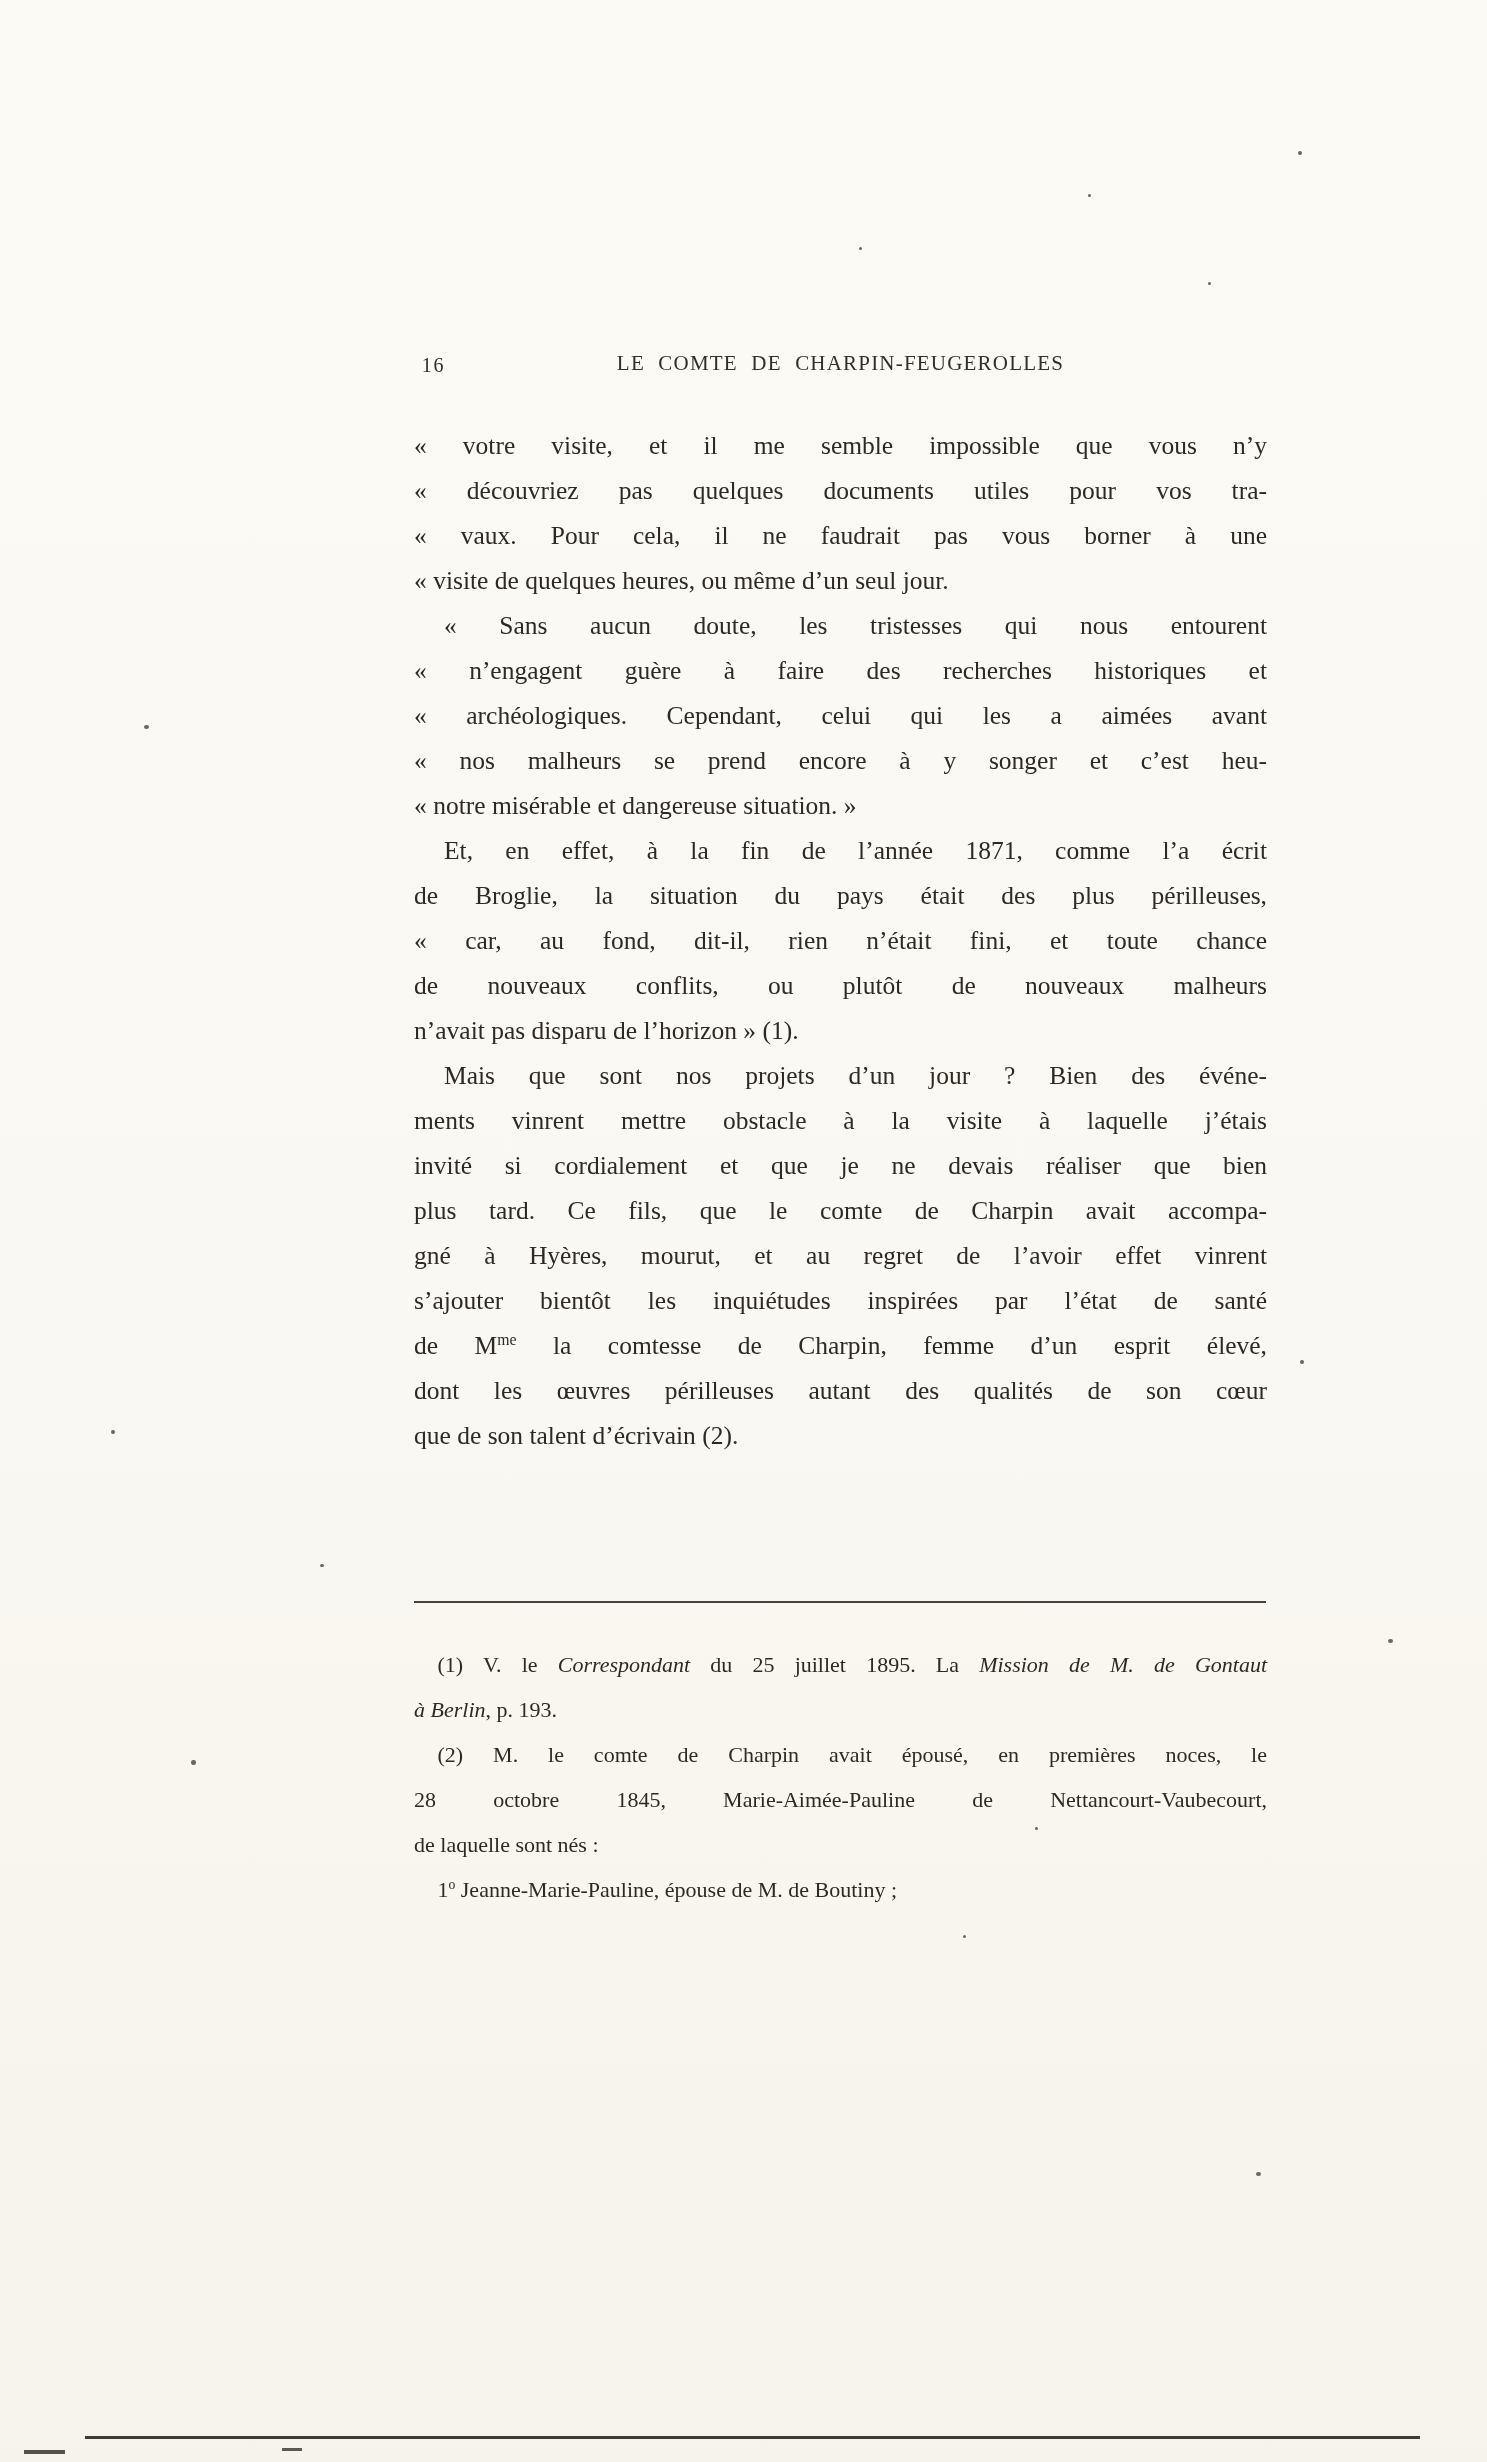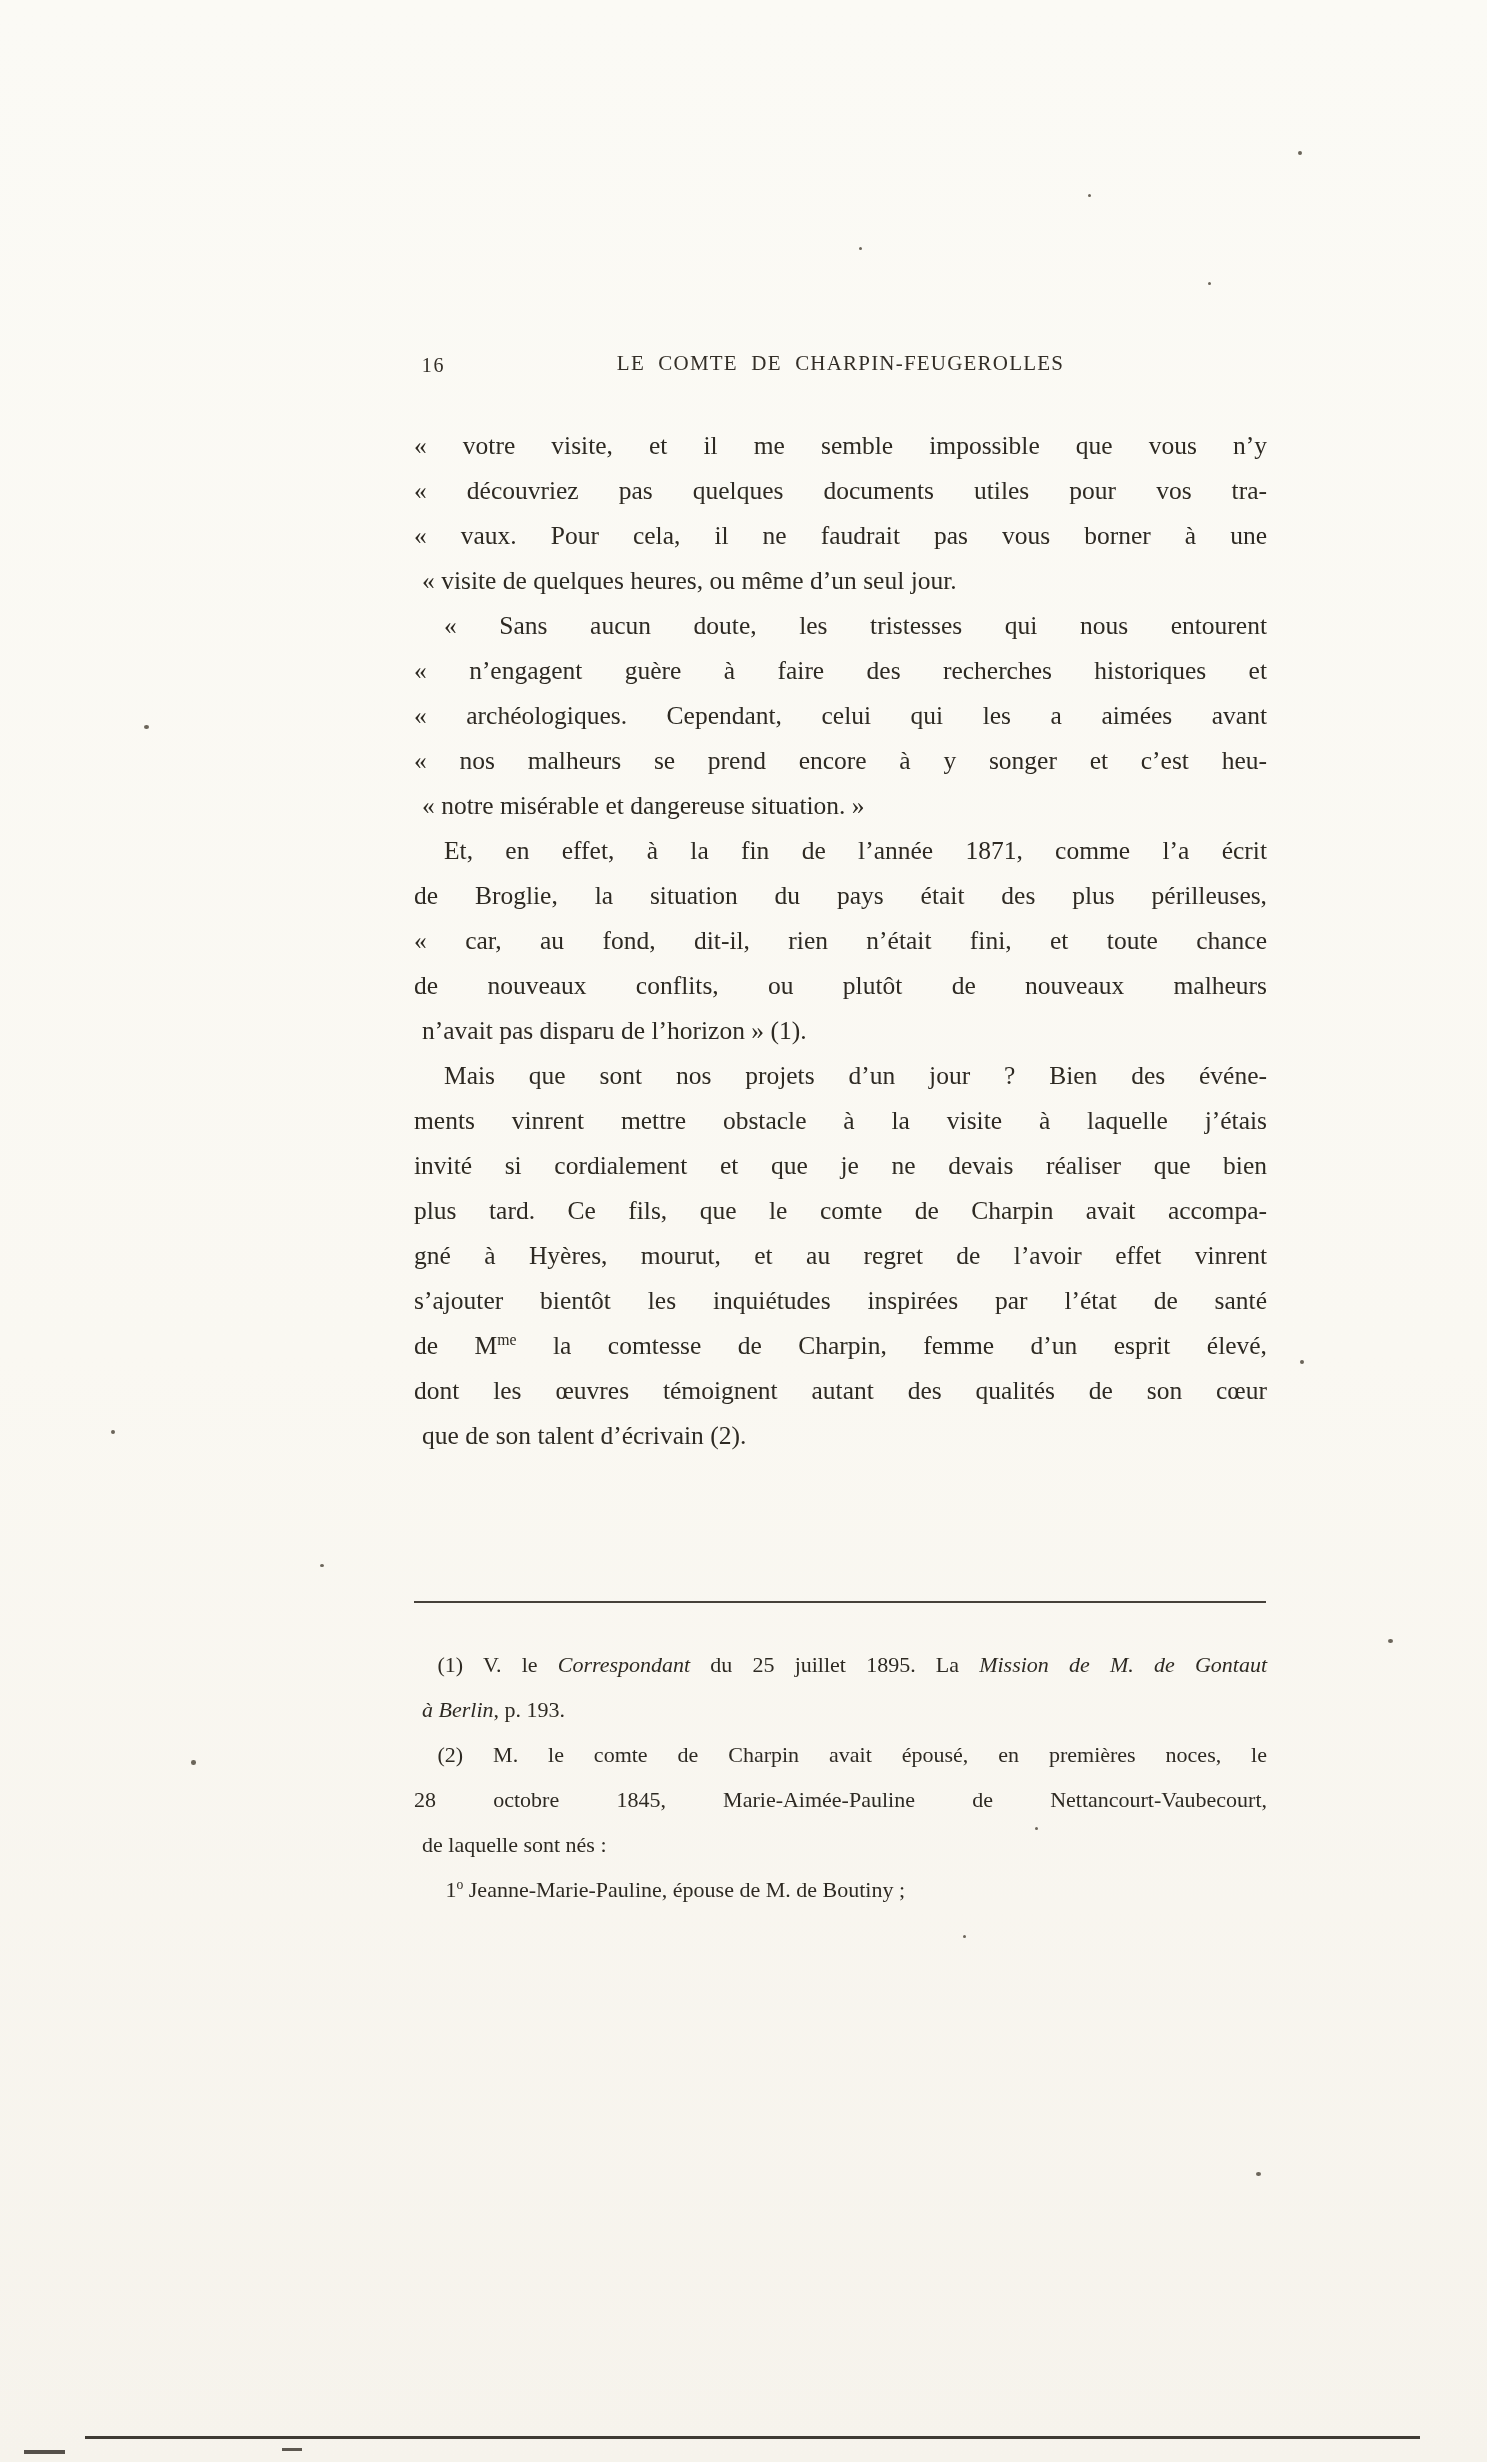--- a/index.html
+++ b/index.html
@@ -29,21 +29,21 @@
     word-spacing: 7px;
     color: #332e27;
   }
 
   
   .body-text { top: 423px; font-size: 25.5px; line-height: 45px; }
   .line {
     text-align: justify;
     text-align-last: justify;
   }
-  .line.last { text-align-last: left; margin-left: 8px; }
+  .line.last { text-align-last: left; }
   .line.indent { text-indent: 30px; }
   .it { font-style: italic; }
   sup { font-size: 0.62em; line-height: 0; vertical-align: super; }
 
   
   .footnote-rule {
     position: absolute; left: 414px; top: 1601px;
     width: 852px; height: 2.4px; background: #46413a;
   }
   .footnotes { top: 1642px; font-size: 22px; line-height: 45px; }
@@ -90,21 +90,21 @@
       <div class="line"><span>« car, au fond, dit-il, rien n’était fini, et toute chance</span></div>
       <div class="line"><span>de nouveaux conflits, ou plutôt de nouveaux malheurs</span></div>
       <div class="line last"><span>n’avait pas disparu de l’horizon » (1).</span></div>
       <div class="line indent"><span>Mais que sont nos projets d’un jour ? Bien des événe-</span></div>
       <div class="line"><span>ments vinrent mettre obstacle à la visite à laquelle j’étais</span></div>
       <div class="line"><span>invité si cordialement et que je ne devais réaliser que bien</span></div>
       <div class="line"><span>plus tard. Ce fils, que le comte de Charpin avait accompa-</span></div>
       <div class="line"><span>gné à Hyères, mourut, et au regret de l’avoir effet vinrent</span></div>
       <div class="line"><span>s’ajouter bientôt les inquiétudes inspirées par l’état de santé</span></div>
       <div class="line"><span>de M</span><sup>me</sup><span> la comtesse de Charpin, femme d’un esprit élevé,</span></div>
-      <div class="line"><span>dont les œuvres témoignent autant des qualités de son cœur</span></div>
+      <div class="line"><span>dont les œuvres périlleuses autant des qualités de son cœur</span></div>
       <div class="line last"><span>que de son talent d’écrivain (2).</span></div>
     </main>
 
   <div class="footnote-rule"></div>
 
   <section class="footnotes column">
 
   <div class="line indent"><span>(1) V. le </span><span class="it">Correspondant</span><span> du 25 juillet 1895. La </span><span class="it">Mission de M. de Gontaut</span></div>
       <div class="line last"><span class="it">à Berlin</span><span>, p. 193.</span></div>
       <div class="line indent"><span>(2) M. le comte de Charpin avait épousé, en premières noces, le</span></div>

